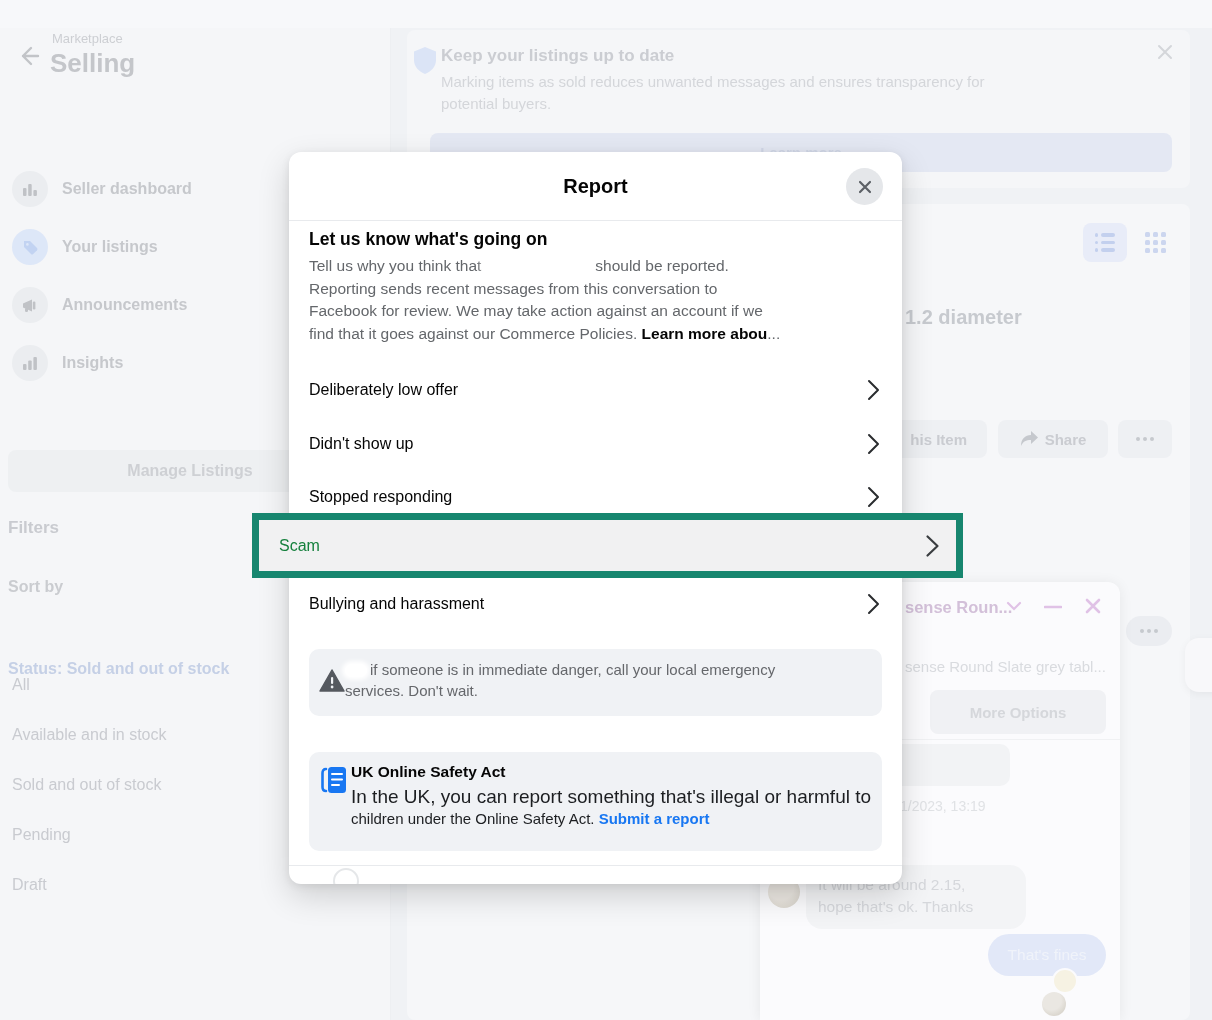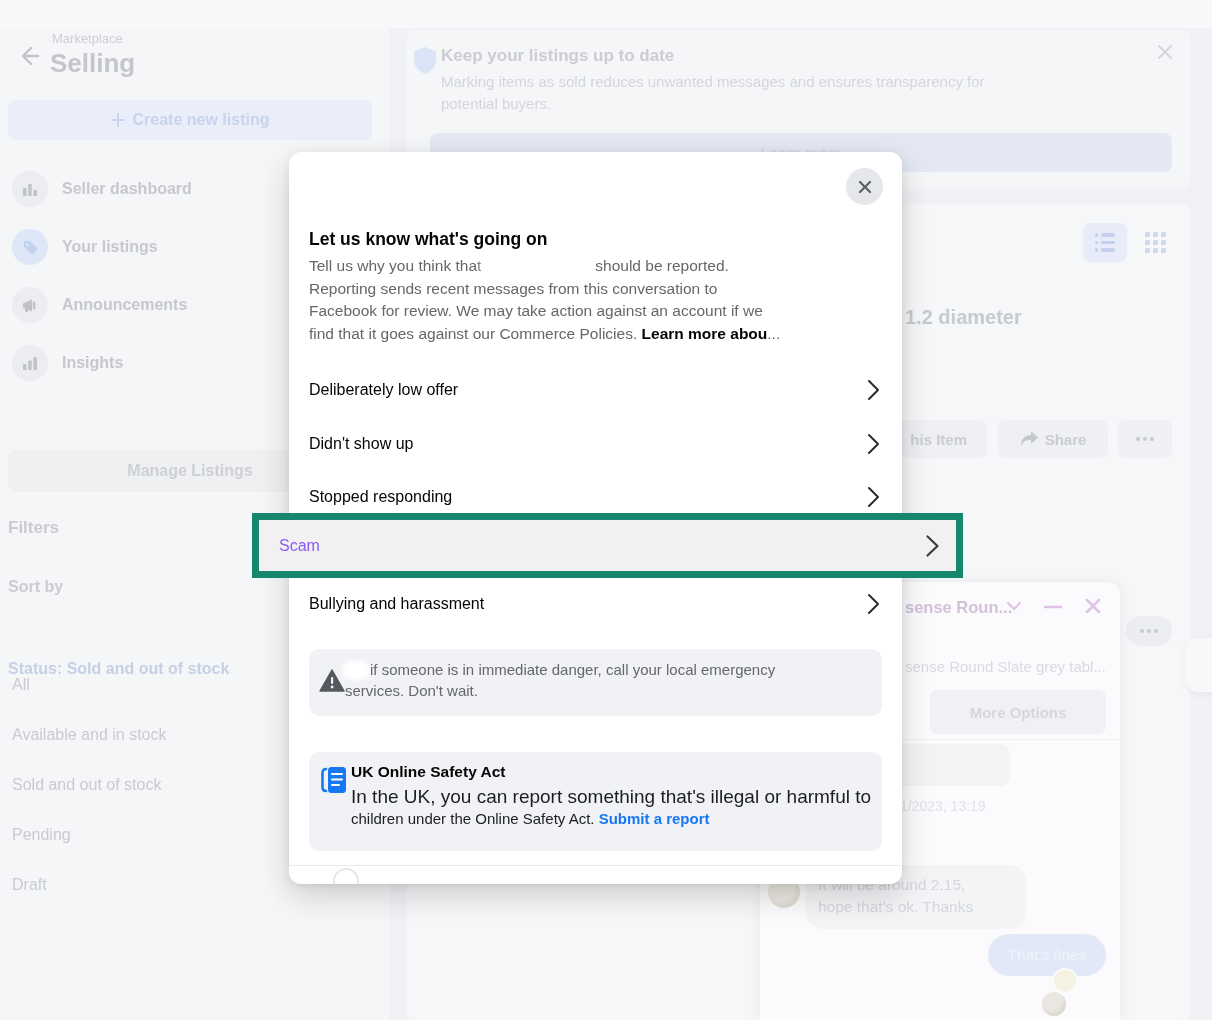--- a/index.html
+++ b/index.html
@@ -110,45 +110,39 @@
   .ukbox .ul1{position:absolute;left:42px;top:34px;font-size:19px;line-height:22px;color:#1c1e21;}
   .ukbox .ul2{position:absolute;left:42px;top:56px;font-size:15px;line-height:22px;color:#1c1e21;}
   .ukbox .lnk{font-weight:bold;color:#1877f2;}
   .m-footline{position:absolute;left:0;top:713px;width:613px;height:1px;background:#e8eaed;}
   .m-peekcircle{position:absolute;left:44px;top:716px;width:26px;height:26px;border-radius:50%;
                 border:2px solid #d4d7db;box-sizing:border-box;opacity:0.6;}
 
   
   .hl-box{left:252px;top:513px;width:711px;height:65px;box-sizing:border-box;border:7px solid #17866f;
           background:#f1f1f2;z-index:20;}
-  .hl-box .rl{position:absolute;left:20px;top:50%;transform:translateY(-50%);font-size:16px;font-weight:500;color:#8b5cf6;}
+  .hl-box .rl{position:absolute;left:20px;top:50%;transform:translateY(-50%);font-size:16px;font-weight:500;color:#15803d;}
   .hl-box .chev{position:absolute;right:16px;top:50%;transform:translateY(-50%);}
 </style>
 </head>
 <body>
 
 <div class="screen">
 
   <div class="abs topstrip"></div>
 
   <div class="abs sidebar">
     <div class="abs back-btn">
       <svg width="28" height="28" viewBox="0 0 28 28">
           <path d="M17 6 L9 14 L17 22 M9 14 H24" stroke="#c2c4c8" stroke-width="2.4" fill="none" stroke-linecap="round" stroke-linejoin="round"></path>
         </svg>
     </div>
     <div class="abs breadcrumb">Marketplace</div>
     <div class="abs sb-title">Selling</div>
 
-    <div class="abs create-btn">
-      <svg width="14" height="14" viewBox="0 0 14 14">
-          <path d="M7 1 V13 M1 7 H13" stroke="#c8d4ec" stroke-width="2" stroke-linecap="round"></path>
-        </svg>
-      <span>Create new listing</span>
-    </div>
 
     <div class="abs sb-item" style="top:132px">
       <span class="circ">
           <svg width="16" height="16" viewBox="0 0 16 16">
             <rect x="1" y="7" width="3.5" height="8" rx="1" fill="#c0c2c6"></rect>
             <rect x="6.2" y="3" width="3.5" height="12" rx="1" fill="#c0c2c6"></rect>
             <rect x="11.4" y="9" width="3.5" height="6" rx="1" fill="#c0c2c6"></rect>
           </svg>
         </span>
       <span class="lbl">Seller dashboard</span>
@@ -290,20 +284,23 @@
       <div>hope that's ok. Thanks</div>
     </div>
     <div class="out-bub">
       <span>That's fines</span>
     </div>
     <div class="thumb"></div>
     <div class="av2"></div>
   </div>
 
   <div class="abs modal">
+    <div class="m-header">
+      <div class="m-title">Report</div>
+    </div>
     <div class="m-close">
       <svg width="18" height="18" viewBox="0 0 18 18">
           <path d="M4 4 L14 14 M14 4 L4 14" stroke="#5c6066" stroke-width="2.2" stroke-linecap="round"></path>
         </svg>
     </div>
 
     <div class="m-heading">Let us know what's going on</div>
 
     <div class="m-para">
       <div><span>Tell us why you think that</span><span class="redact"></span><span>should be reported.</span></div>

